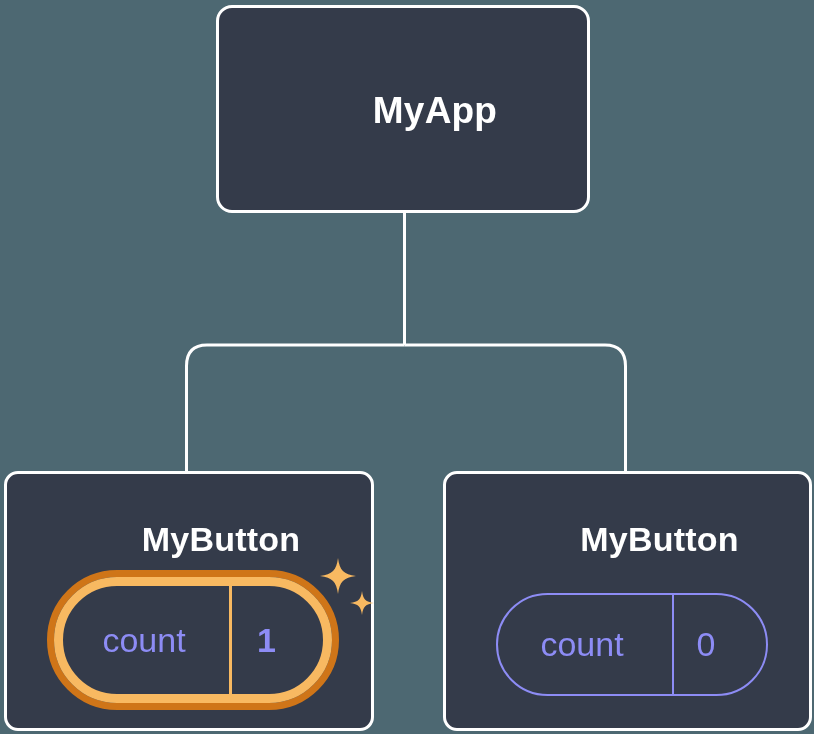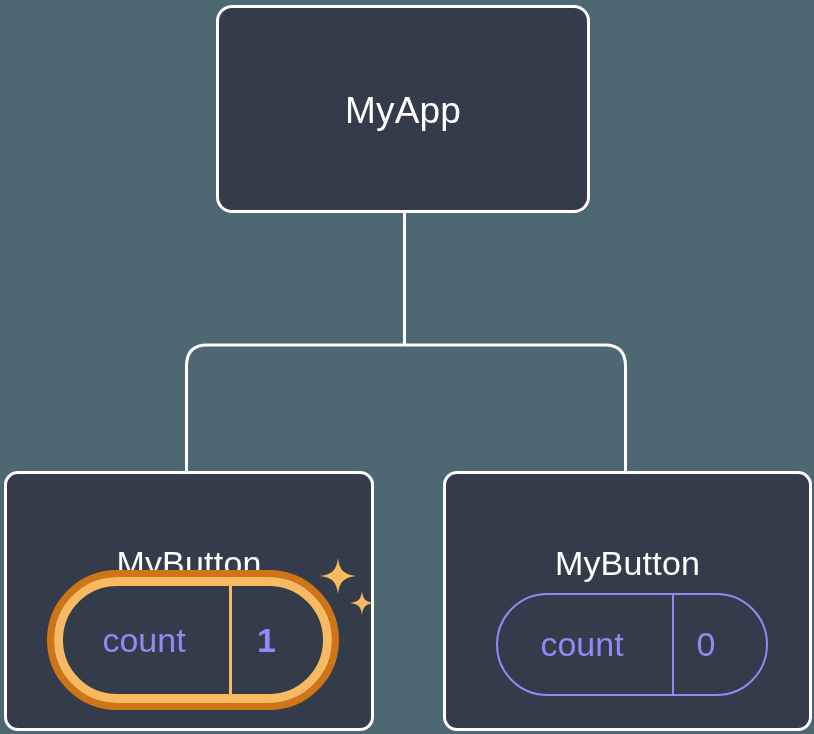--- a/index.html
+++ b/index.html
@@ -56,32 +56,32 @@
     width: 369px;
     height: 260px;
   }
 
   .node-title {
     position: absolute;
     left: 0;
     width: 100%;
     text-align: center;
     color: #ffffff;
-    font-weight: 400;
+    font-weight: 700;
     letter-spacing: 0.2px;
+    padding-left: 32px;
   }
   .node-root .node-title {
     top: 82px;
     font-size: 37px;
   }
   .node-child-left .node-title,
   .node-child-right .node-title {
     top: 46px;
     font-size: 34px;
-    margin-top: 24px;
   }
 
   
   .pill {
     position: absolute;
     display: flex;
     align-items: stretch;
     box-sizing: border-box;
     border-radius: 999px;
     overflow: hidden;

